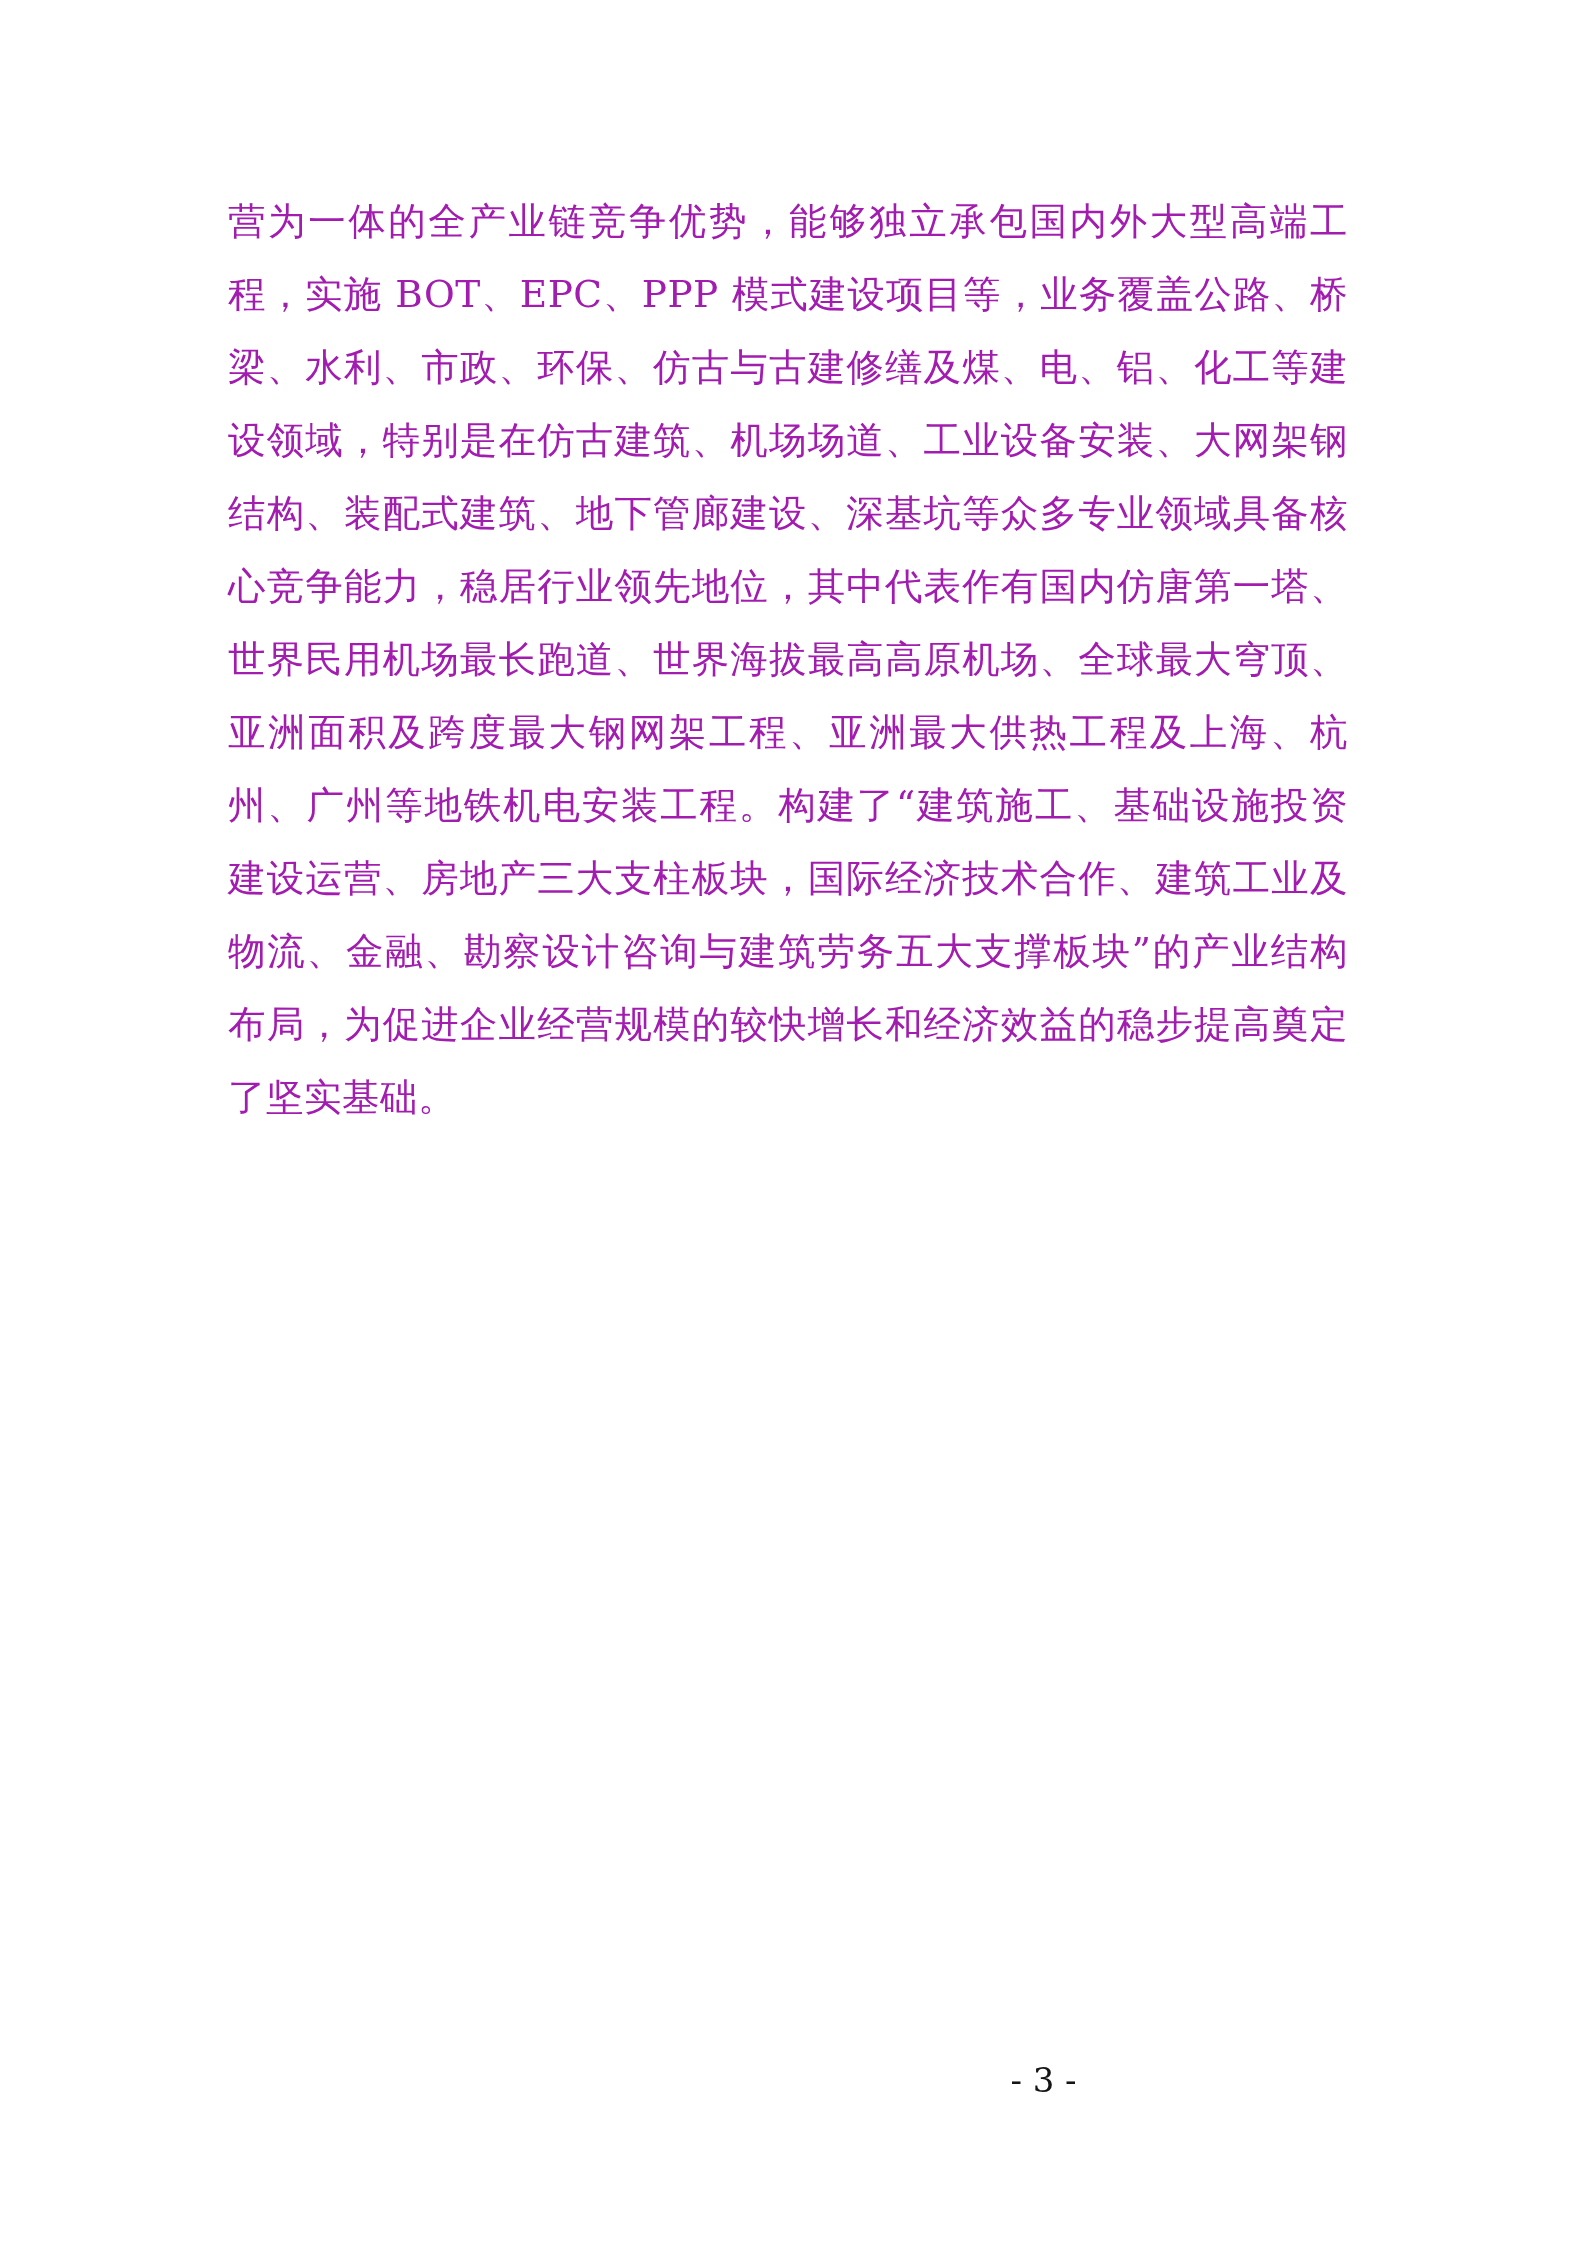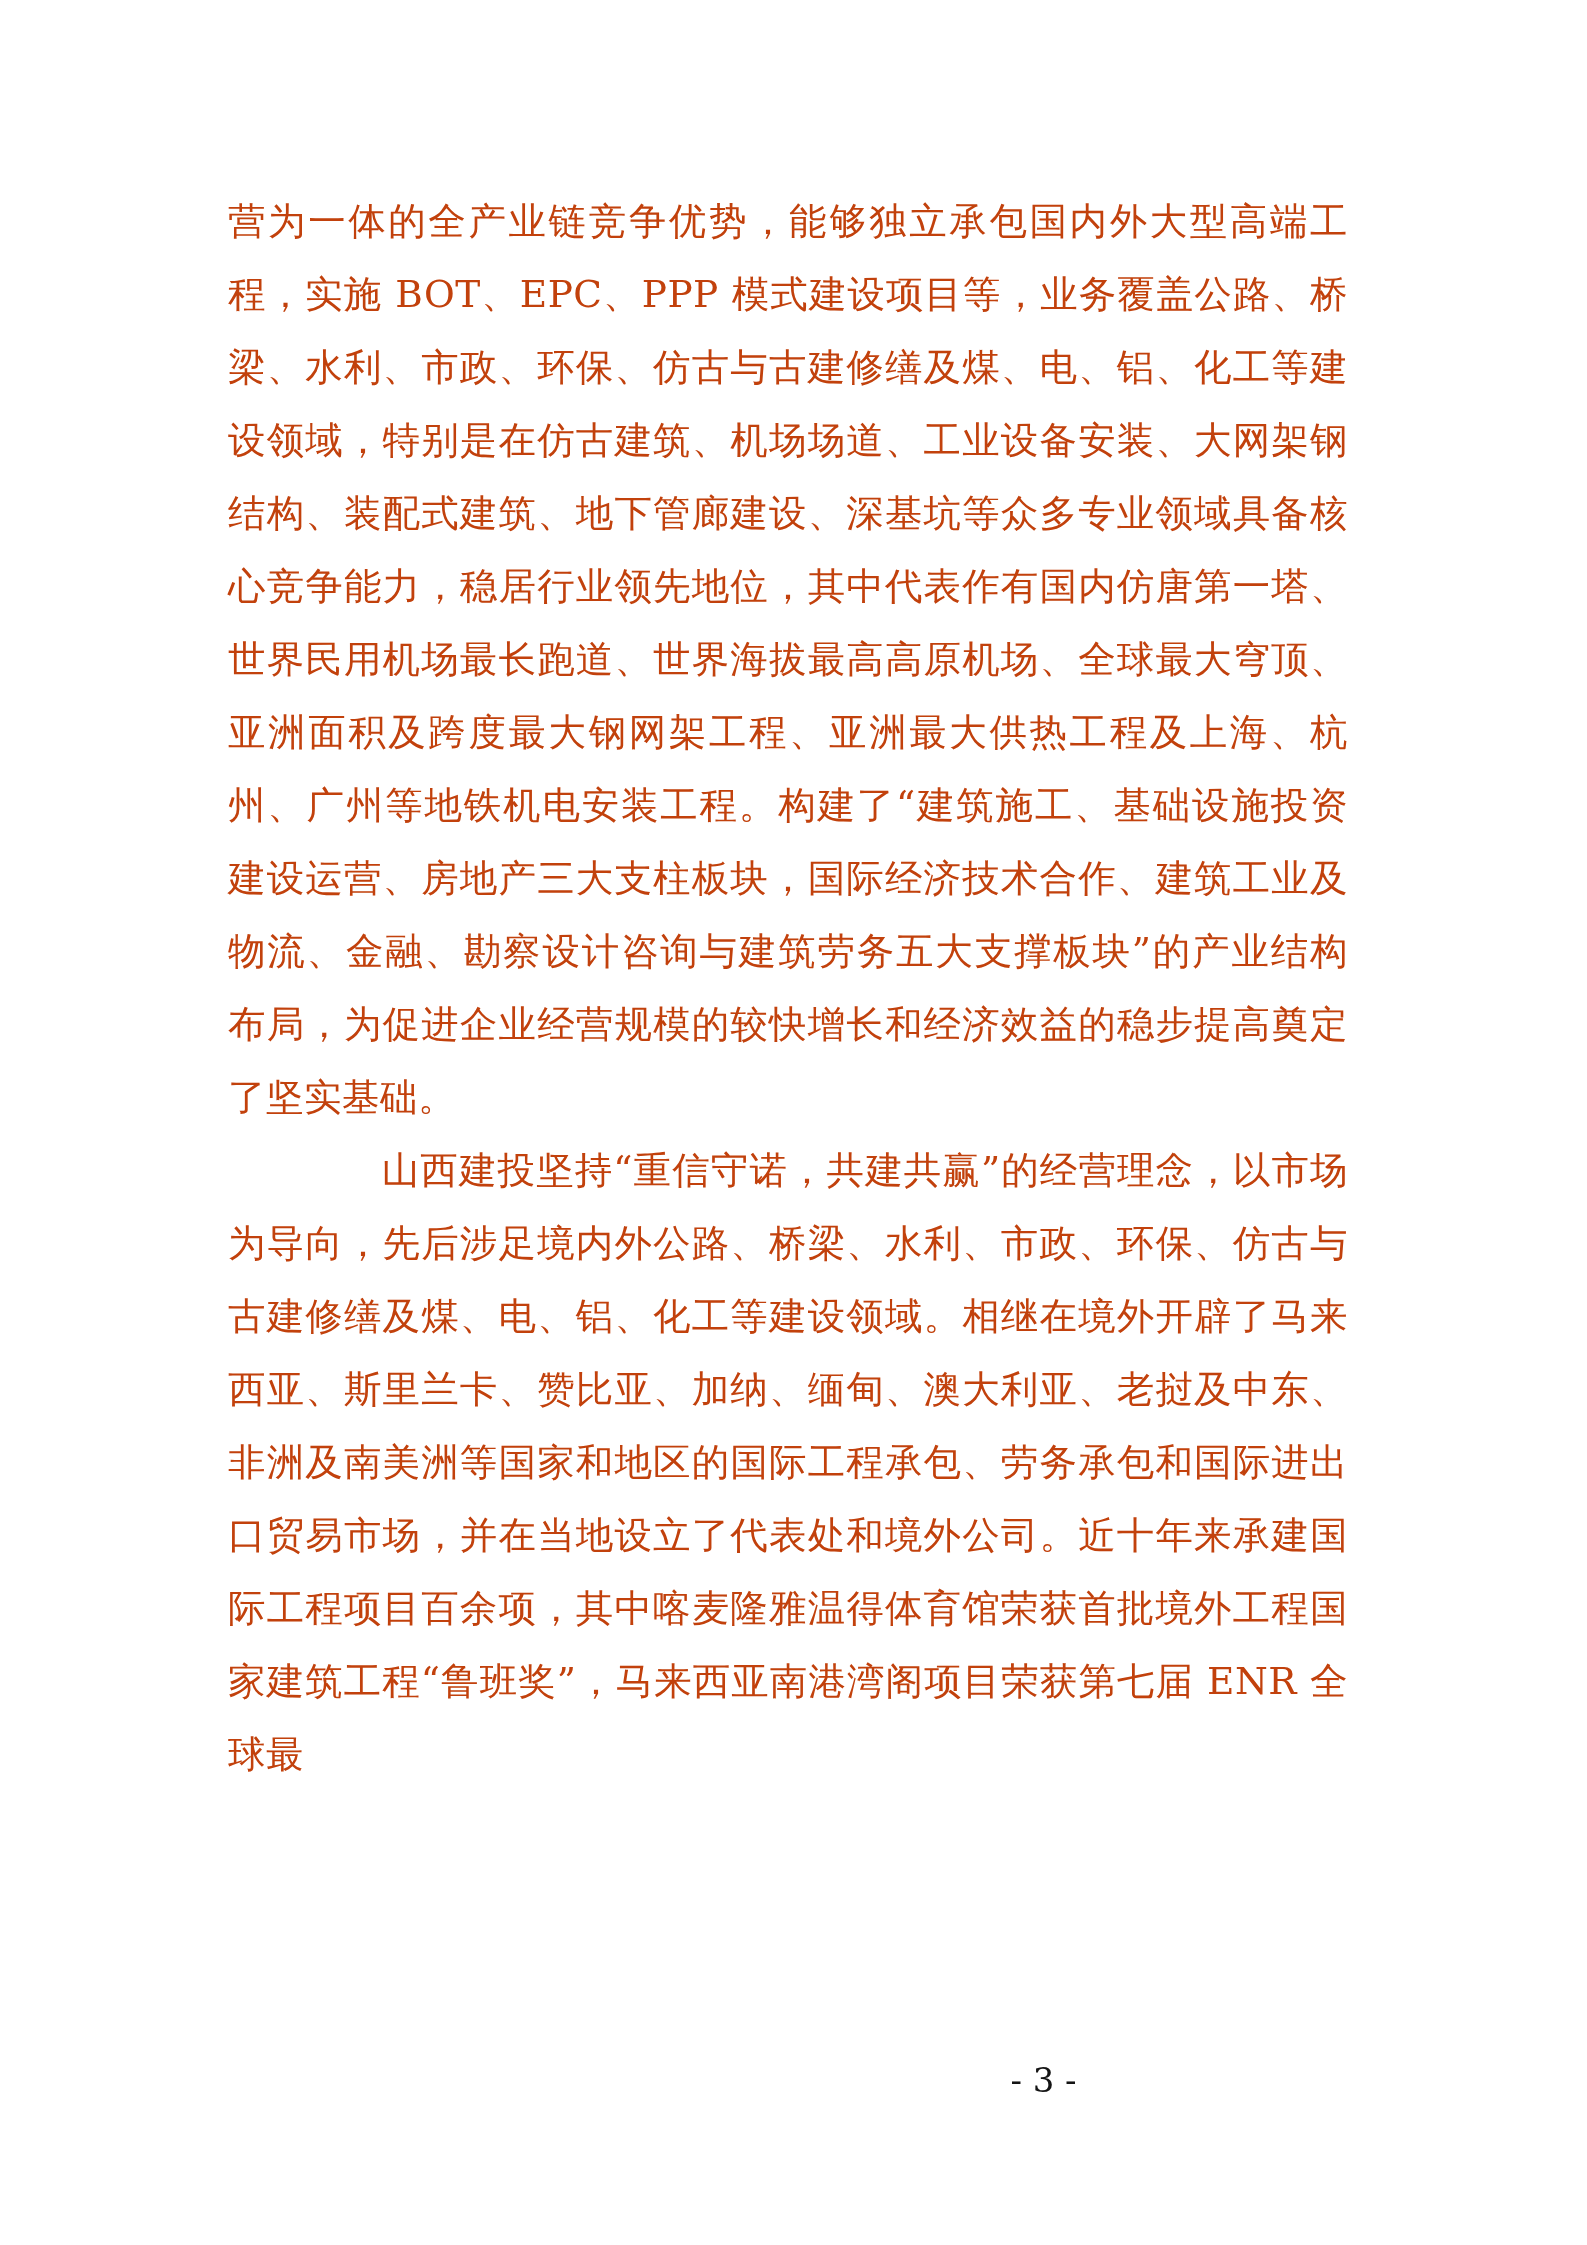--- a/index.html
+++ b/index.html
@@ -23,21 +23,21 @@
     top: 185px;
     width: 1120px;
   }
   .para {
     font-size: 37.5px;
     line-height: 73px;
     text-align: justify;
     text-justify: inter-ideograph;
     letter-spacing: 0.5px;
     margin: 0;
-    color: #c2410c;
+    color: #a21caf;
     white-space: pre-wrap;
   }
   .para + .para {
     margin-top: 0px;
   }
   .indent {
     text-indent: 4.1em;
   }
   .page-number {
     position: absolute;
@@ -50,16 +50,15 @@
     font-family: "DejaVu Serif", "Liberation Serif", serif;
     padding-left: 500px;
   }
 </style>
 </head>
 <body>
 
 <div class="page">
   <div class="content">
     <p class="para">营为一体的全产业链竞争优势，能够独立承包国内外大型高端工程，实施 BOT、EPC、PPP 模式建设项目等，业务覆盖公路、桥梁、水利、市政、环保、仿古与古建修缮及煤、电、铝、化工等建设领域，特别是在仿古建筑、机场场道、工业设备安装、大网架钢结构、装配式建筑、地下管廊建设、深基坑等众多专业领域具备核心竞争能力，稳居行业领先地位，其中代表作有国内仿唐第一塔、世界民用机场最长跑道、世界海拔最高高原机场、全球最大穹顶、亚洲面积及跨度最大钢网架工程、亚洲最大供热工程及上海、杭州、广州等地铁机电安装工程。构建了“建筑施工、基础设施投资建设运营、房地产三大支柱板块，国际经济技术合作、建筑工业及物流、金融、勘察设计咨询与建筑劳务五大支撑板块”的产业结构布局，为促进企业经营规模的较快增长和经济效益的稳步提高奠定了坚实基础。</p>
-    <p class="para indent">山西建投坚持“重信守诺，共建共赢”的经营理念，以市场为导向，先后涉足境内外公路、桥梁、水利、市政、环保、仿古与古建修缮及煤、电、铝、化工等建设领域。相继在境外开辟了马来西亚、斯里兰卡、赞比亚、加纳、缅甸、澳大利亚、老挝及中东、非洲及南美洲等国家和地区的国际工程承包、劳务承包和国际进出口贸易市场，并在当地设立了代表处和境外公司。近十年来承建国际工程项目百余项，其中喀麦隆雅温得体育馆荣获首批境外工程国家建筑工程“鲁班奖”，马来西亚南港湾阁项目荣获第七届 ENR 全球最</p>
   </div>
   <div class="page-number">- 3 -</div>
 </div>
 
 </body></html>

